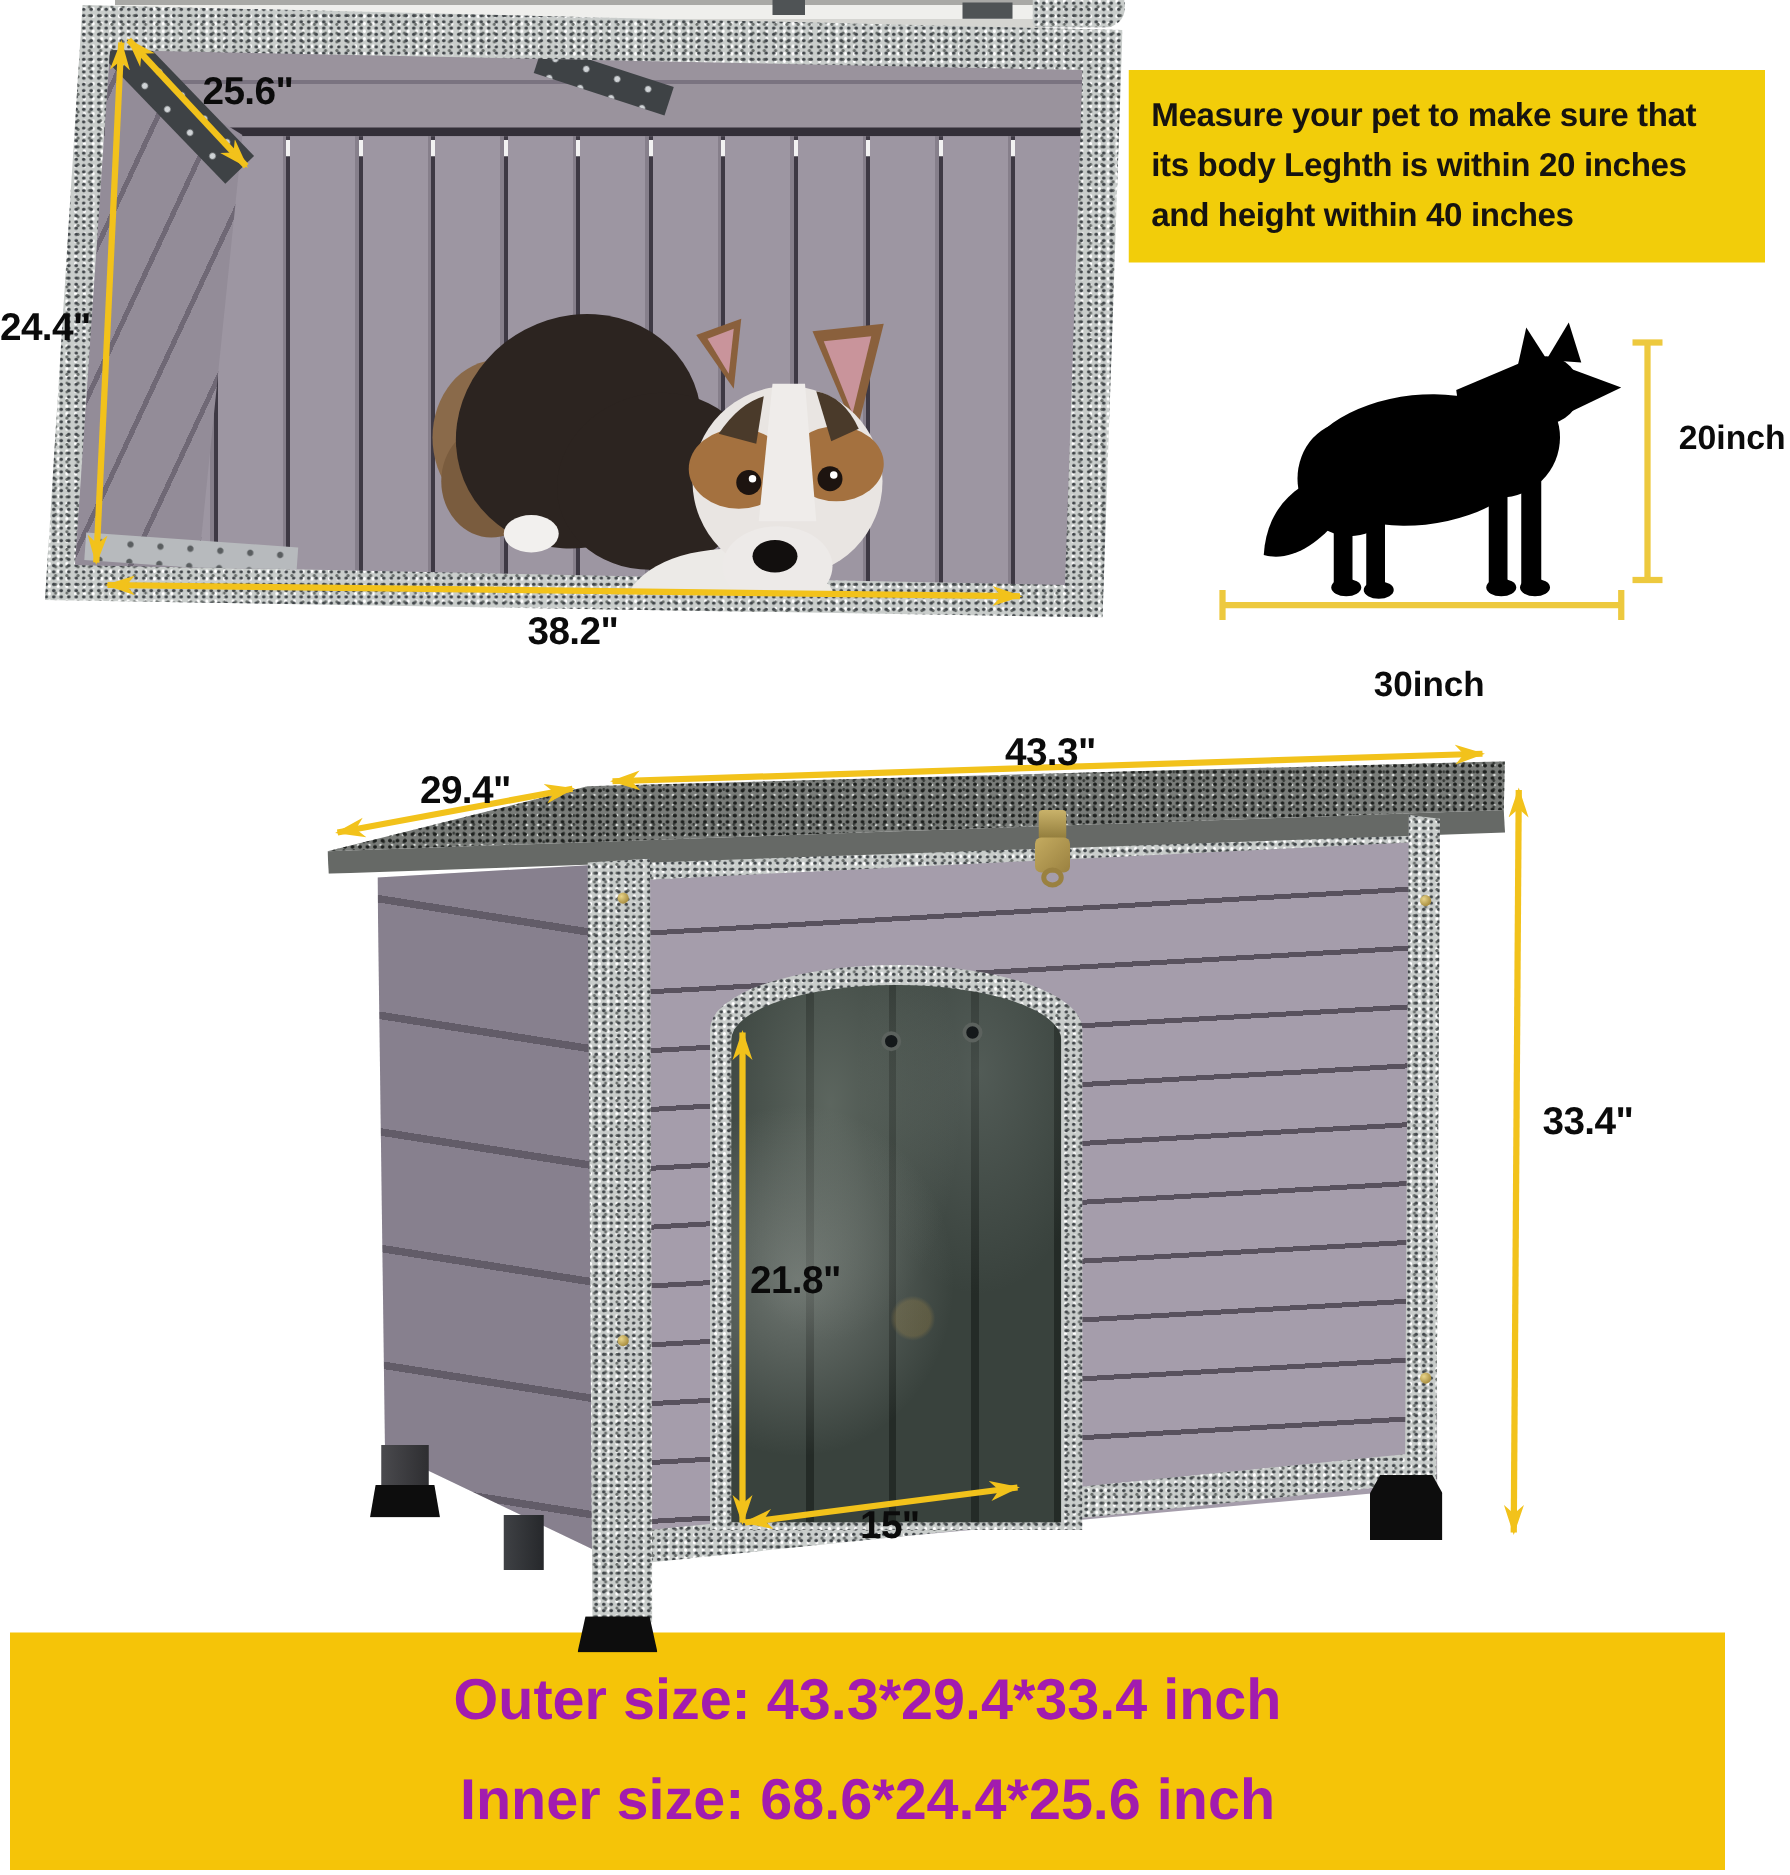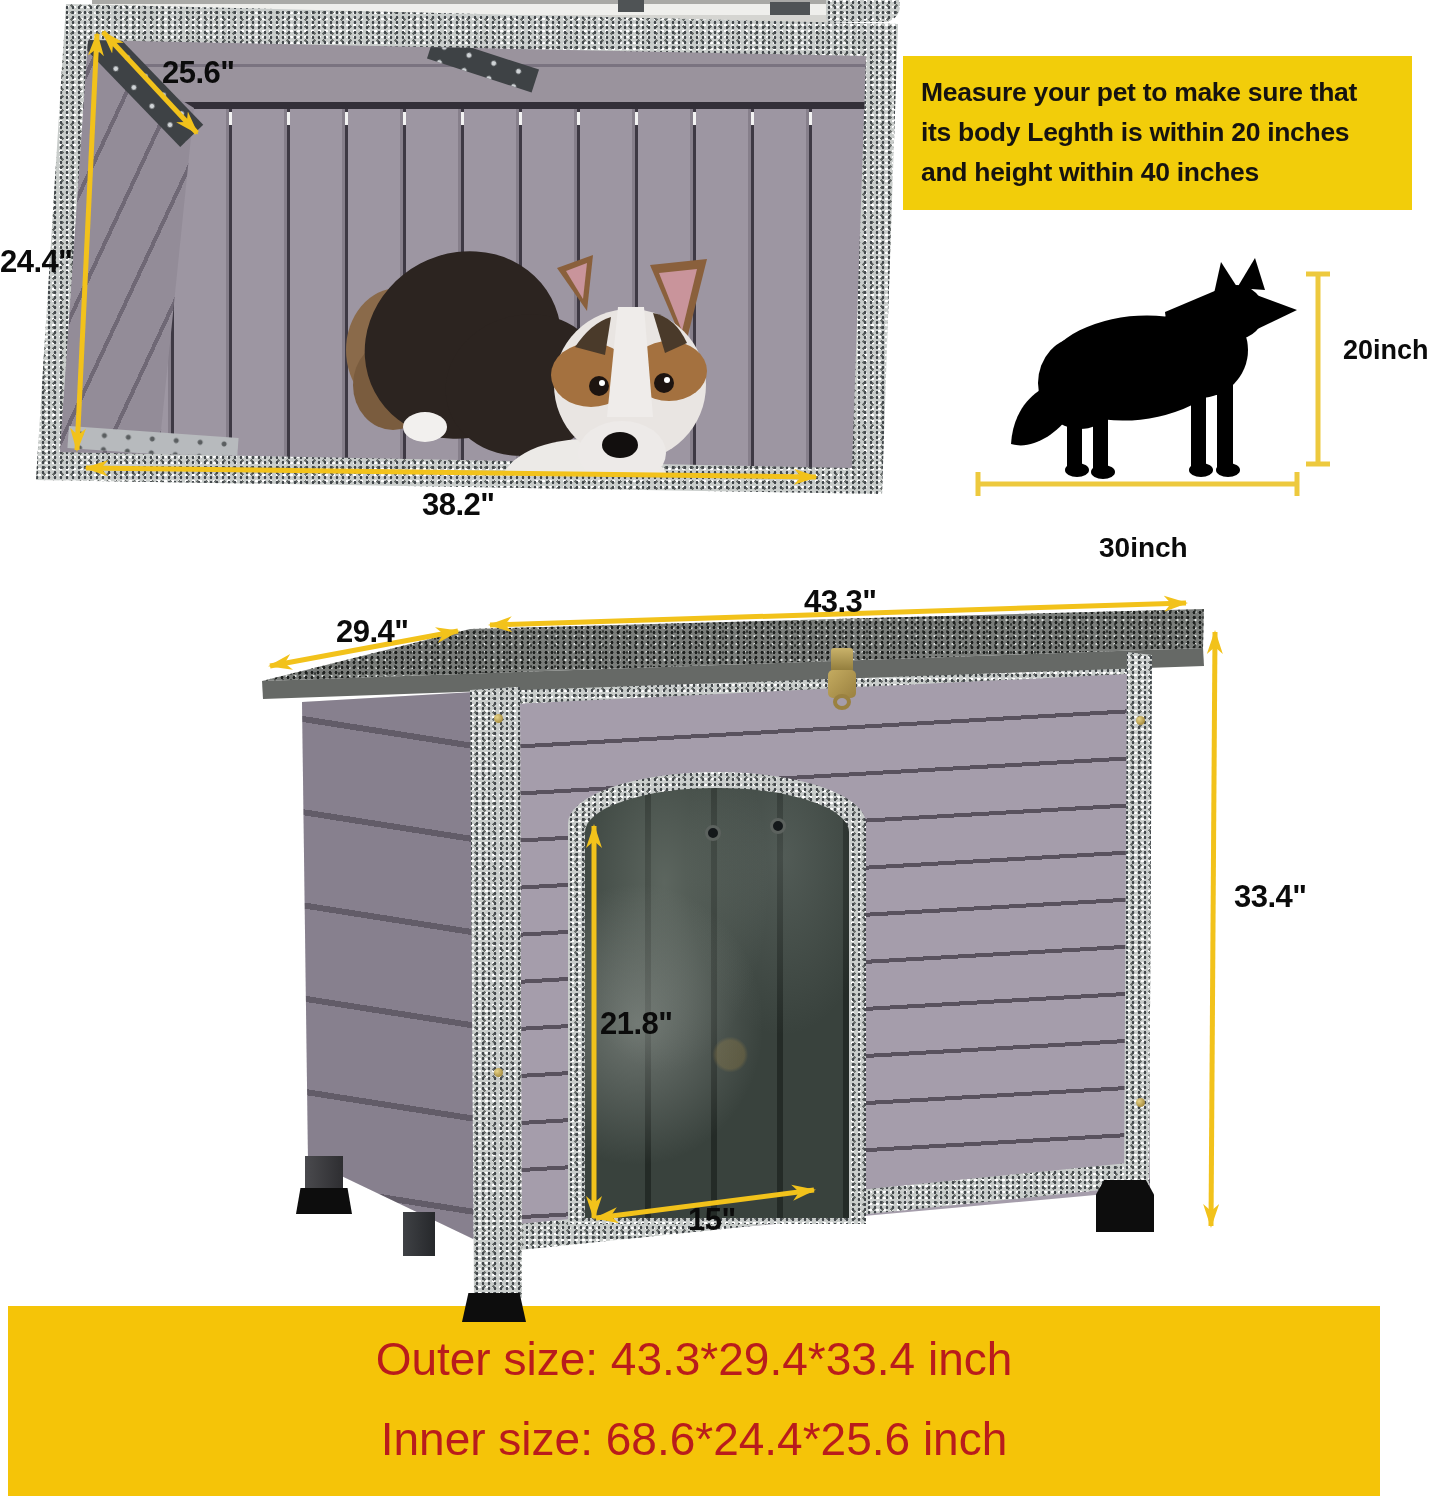--- a/index.html
+++ b/index.html
@@ -30,21 +30,21 @@
 
   
   #info-box{left:903px;top:56px;width:509px;height:154px;background:#f2cd0a;z-index:6;
             padding:16px 0 0 18px;}
   #info-box .line{position:relative;font-weight:700;font-size:26.5px;line-height:40px;
                   color:#161310;letter-spacing:-.3px;white-space:nowrap;}
 
   
   #banner{left:8px;top:1306px;width:1372px;height:190px;background:#f5c408;z-index:2;
           display:flex;flex-direction:column;align-items:center;padding-top:26px;gap:26px;}
-  #banner .bline{position:relative;font-weight:400;font-size:46px;color:#b91c1c;white-space:nowrap;text-align:right;}
+  #banner .bline{position:relative;font-weight:700;font-size:46px;color:#a21caf;white-space:nowrap;text-align:right;}
 
   
   #lid-strip{left:92px;top:0;width:744px;height:26px;z-index:5;
      background:linear-gradient(180deg,#a9a9a6 0 4px,#efefec 4px 15px,#d5d5d1 15px 100%);}
   #lid-cap{left:826px;top:0;width:74px;height:22px;z-index:6;border-radius:0 0 16px 4px;}
   .hinge{background:#4f5355;z-index:7;}
   #interior-frame{left:28px;top:0;width:872px;height:502px;z-index:5;
      clip-path:polygon(38px 4px,870px 24px,854px 494px,8px 480px);}
   #interior-view{left:28px;top:0;width:872px;height:502px;z-index:6;
      clip-path:polygon(60px 40px,838px 56px,824px 468px,32px 452px);}

